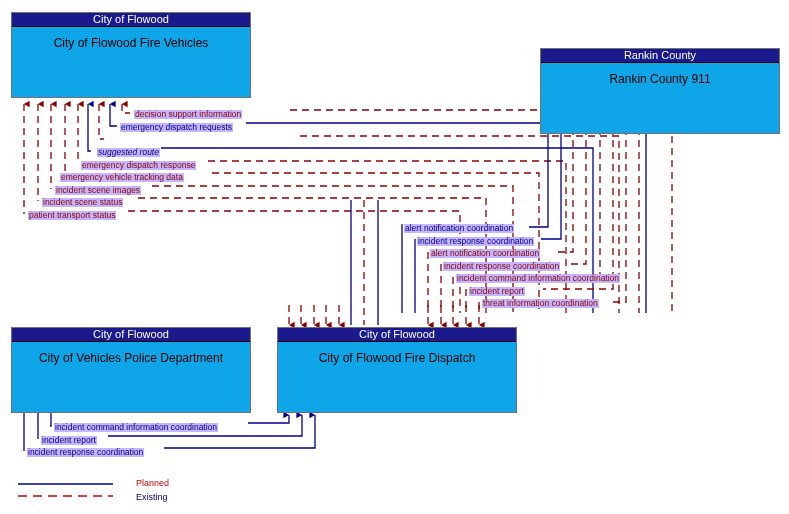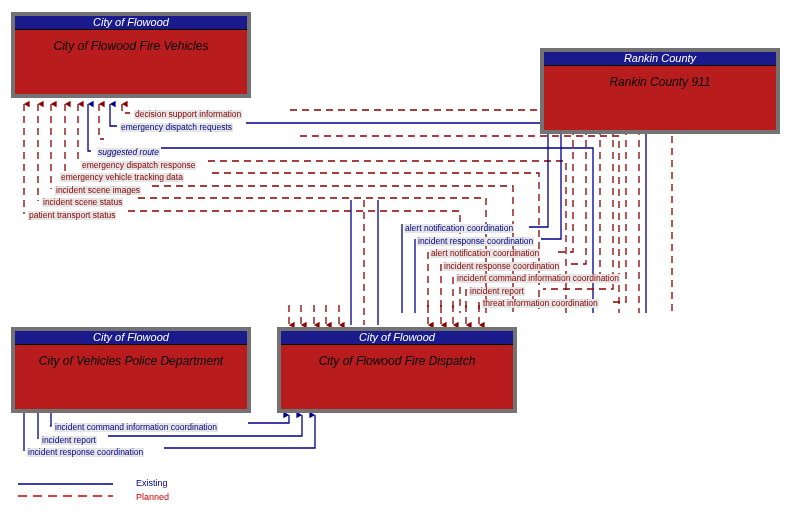--- a/index.html
+++ b/index.html
@@ -3,34 +3,34 @@
 <meta charset="utf-8">
 <style>
   html,body{margin:0;padding:0;background:#ffffff;}
   body{
     width:789px;height:514px;position:relative;overflow:hidden;
     font-family:"Liberation Sans","DejaVu Sans",sans-serif;
   }
   #stage{position:absolute;left:0;top:0;width:789px;height:514px;}
   svg#wires{position:absolute;left:0;top:0;width:789px;height:514px;}
 
-  .node{position:absolute;border:4px solid #737373;background:#b91c1c;box-sizing:border-box;font-style:italic;}
+  .node{position:absolute;border:1px solid #737373;background:#0ea5e9;box-sizing:border-box;}
   .node .hdr{
     background:#1a1a8c;color:#ffffff;font-size:11px;line-height:13px;
     height:13px;text-align:center;white-space:nowrap;overflow:hidden;
     border-bottom:1px solid #000000;
   }
   .node .ttl{
     color:#000000;font-size:12px;line-height:15px;text-align:center;
     padding-top:9px;white-space:nowrap;overflow:hidden;
   }
 
   .lbl{
     position:absolute;font-size:8.5px;line-height:9px;white-space:nowrap;
-    background:#e5e5e5;padding:0 1px;
+    background:#c4b5fd;padding:0 1px;
   }
   .lbl.exist{color:#00008b;}
   .lbl.plan{color:#8b0000;}
 
   .legend{position:absolute;}
   .legend .row{position:relative;height:14px;}
   .legend .txt{position:absolute;left:118px;top:0px;font-size:9px;line-height:11px;}
   .legend .txt.exist{color:#00008b;}
   .legend .txt.plan{color:#cc0000;}
 </style>
@@ -169,20 +169,20 @@
   <div class="lbl plan" style="left:456px;top:274px;">incident command information coordination</div>
   <div class="lbl plan" style="left:469px;top:287px;">incident report</div>
   <div class="lbl plan" style="left:482px;top:299px;">threat information coordination</div>
 
   <div class="lbl exist" style="left:54px;top:423px;">incident command information coordination</div>
   <div class="lbl exist" style="left:41px;top:436px;">incident report</div>
   <div class="lbl exist" style="left:27px;top:448px;">incident response coordination</div>
 
   <div class="legend" style="left:18px;top:478px;width:200px;height:28px;">
     <div class="row">
-      <span class="txt exist">Existing</span>
+      <span class="txt plan">Planned</span>
     </div>
     <div class="row">
-      <span class="txt plan">Planned</span>
+      <span class="txt exist">Existing</span>
     </div>
   </div>
 
 </div>
 
 </body></html>

